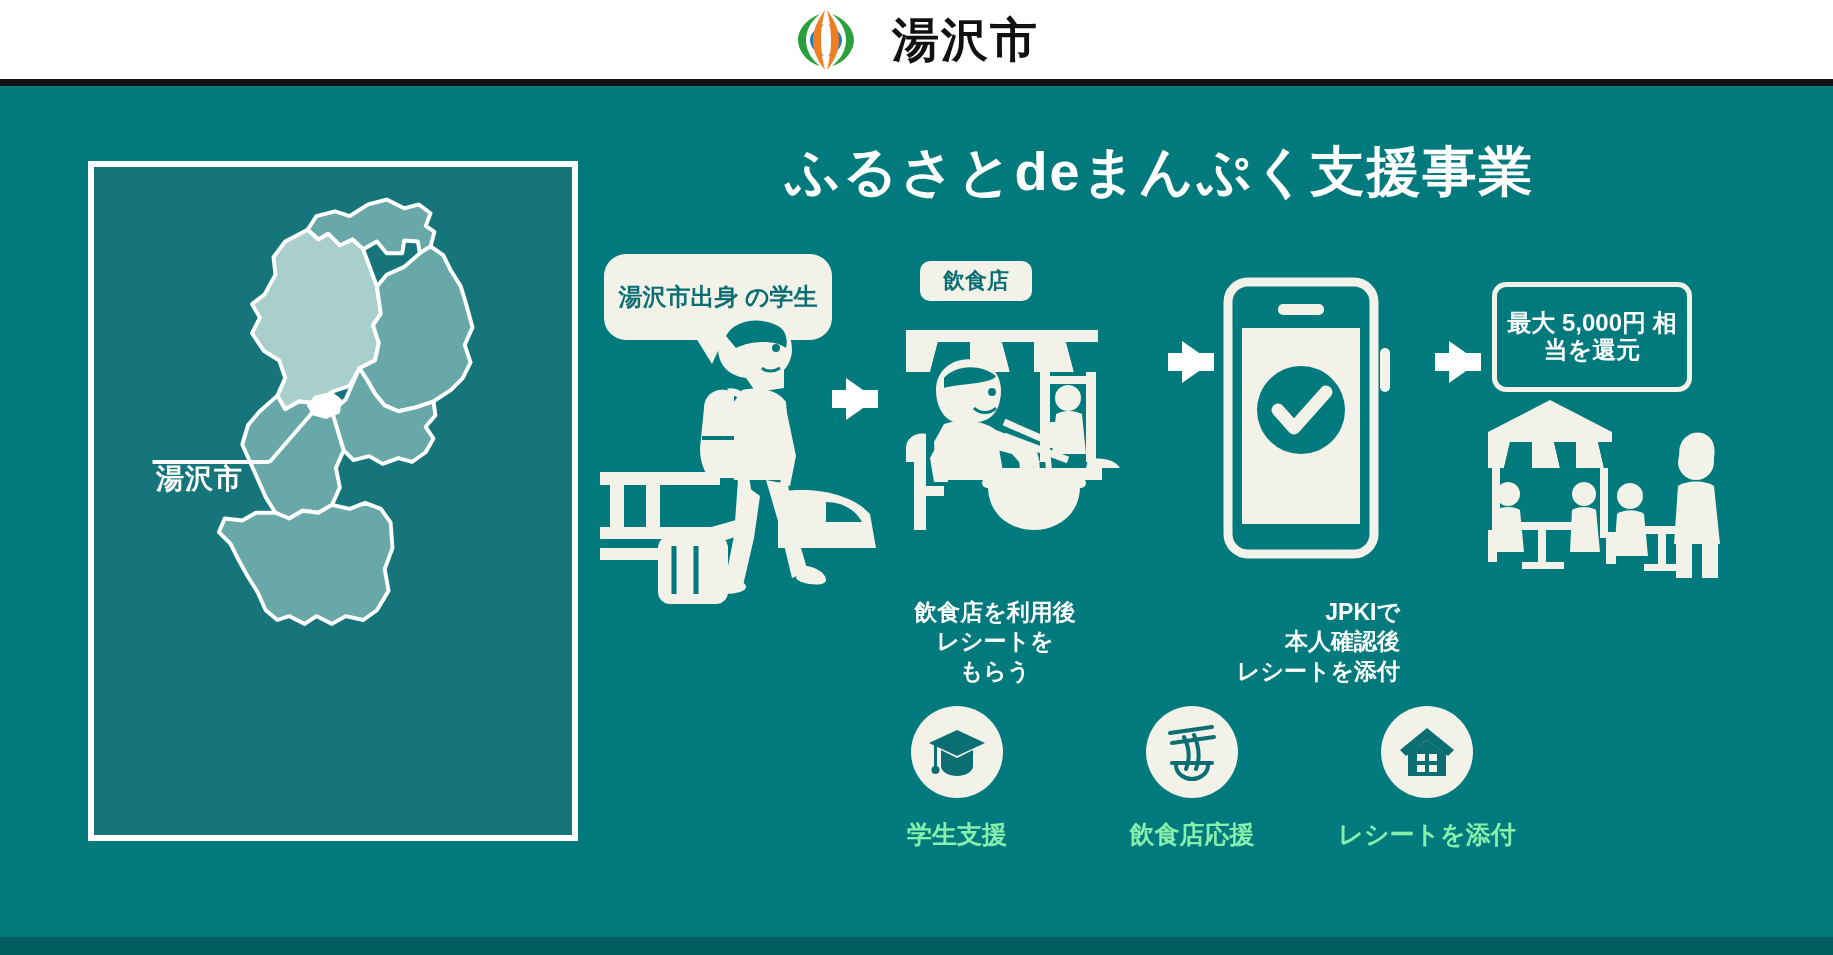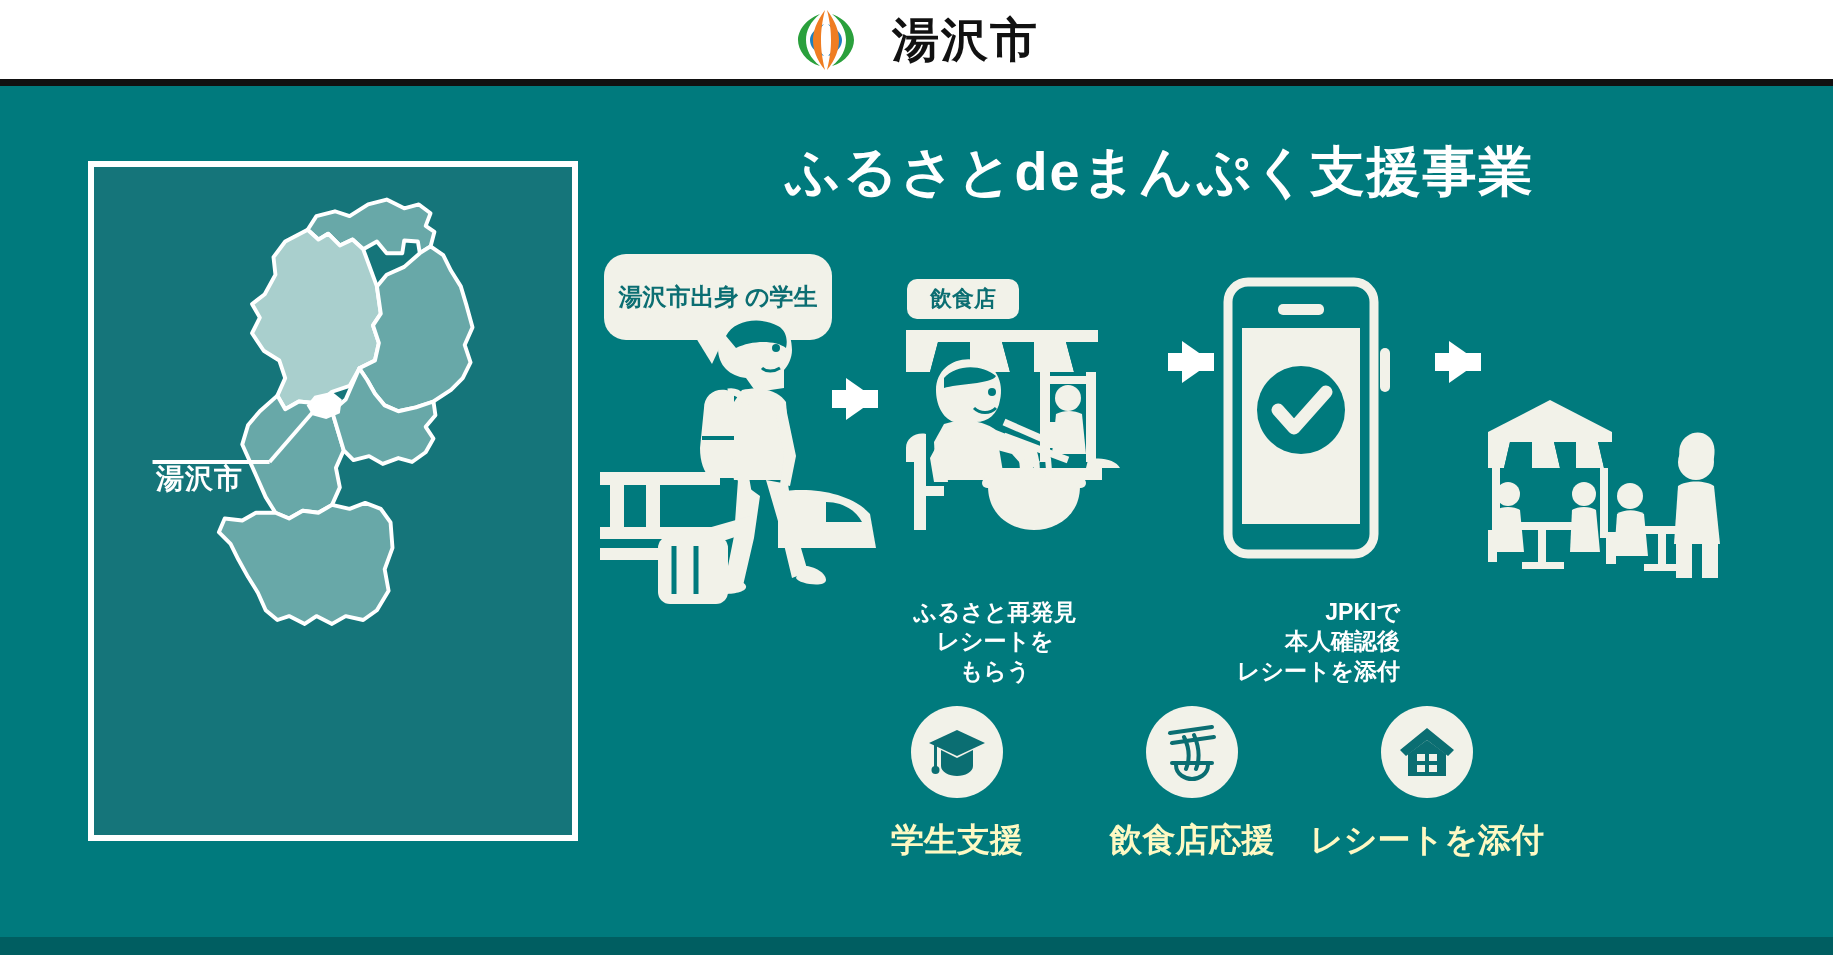--- a/index.html
+++ b/index.html
@@ -99,31 +99,30 @@
     position: absolute;
     left: 92px; bottom: -24px;
     border-left: 16px solid transparent;
     border-right: 12px solid transparent;
     border-top: 26px solid #f2f2e9;
   }
 
   
   .shop-tag {
     position: absolute;
-    left: 307px; top: 175px;
+    left: 320px; top: 175px;
     width: 112px; height: 40px;
     background: #f2f2e9;
     border-radius: 10px;
     display: flex;
     align-items: center;
     justify-content: center;
     color: #0b6e72;
     font-size: 22px;
     font-weight: 700;
-    margin-top: 18px;
   }
 
   
   .reward-card {
     position: absolute;
     left: 892px; top: 196px;
     width: 200px; height: 110px;
     border: 5px solid #f2f2e9;
     border-radius: 14px;
     display: flex;
@@ -192,22 +191,22 @@
   .benefit-circle {
     width: 92px; height: 92px;
     border-radius: 50%;
     background: #f2f2e9;
     display: flex;
     align-items: center;
     justify-content: center;
   }
   .benefit-label {
     margin-top: 20px;
-    color: #fef9c3;
-    font-size: 33px;
+    color: #86efac;
+    font-size: 25px;
     font-weight: 700;
     white-space: nowrap;
   }
 
   .bottom-bar {
     position: absolute;
     left: 0; bottom: 0;
     width: 1833px; height: 18px;
     background: #005e61;
   }
@@ -258,20 +257,23 @@
 
   <div class="content">
 
     <div class="main-title">ふるさとdeまんぷく支援事業</div>
 
     <div class="bubble">湯沢市出身
 の学生</div>
 
     <div class="shop-tag">飲食店</div>
 
+    <div class="reward-card">最大
+5,000円
+相当を還元</div>
 
     <div class="illus student-illus">
       <svg width="300" height="310" viewBox="0 0 300 310" aria-hidden="true">
         <g fill="#f2f2e9">
 
           <rect x="0" y="176" width="120" height="13"></rect>
           <rect x="10" y="189" width="14" height="42"></rect>
           <rect x="46" y="189" width="14" height="42"></rect>
           <rect x="0" y="231" width="120" height="12"></rect>
           <rect x="0" y="252" width="120" height="12"></rect>
@@ -408,21 +410,21 @@
           <rect x="196" y="168" width="16" height="34"></rect>
           <rect x="222" y="168" width="16" height="34"></rect>
         </g>
       </svg>
     </div>
 
     <div class="arrow arrow-1"></div>
     <div class="arrow arrow-2"></div>
     <div class="arrow arrow-3"></div>
 
-    <div class="step-caption cap-1">ふるさと再発見
+    <div class="step-caption cap-1">飲食店を利用後
 レシートを
 もらう</div>
     <div class="step-caption cap-2">JPKIで
 本人確認後
 レシートを添付</div>
 
     <div class="benefits">
 
       <div class="benefit">
         <div class="benefit-circle">

